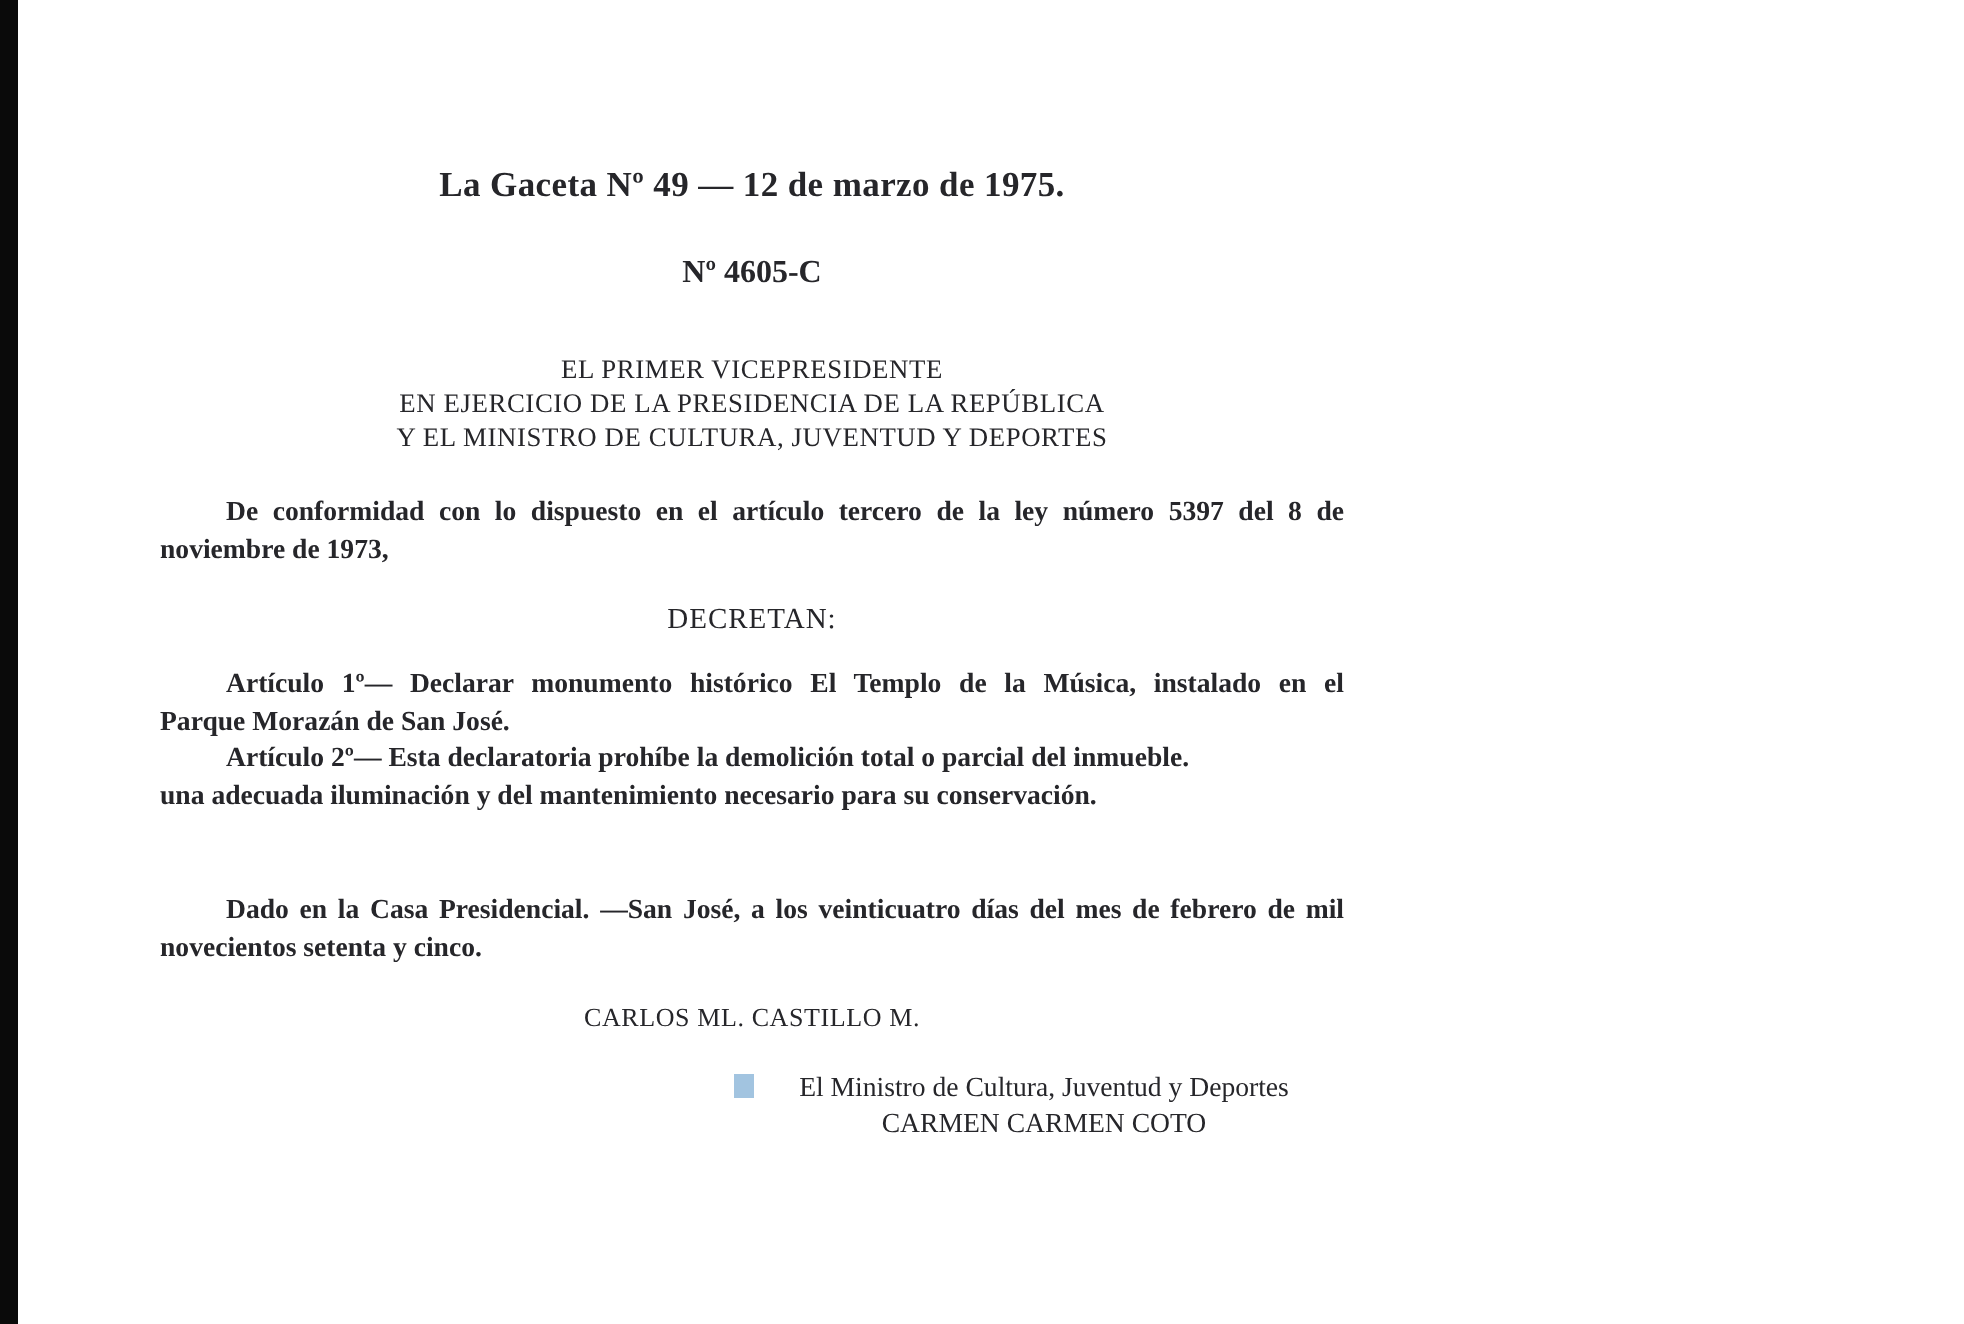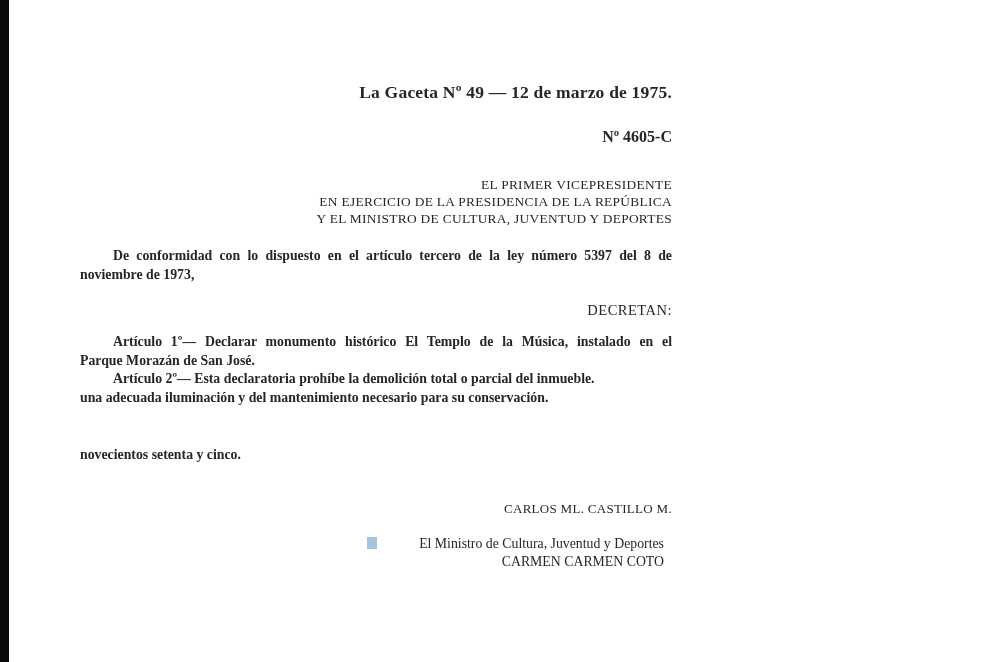--- a/index.html
+++ b/index.html
@@ -16,21 +16,21 @@
     position: absolute;
     left: 0; top: 0;
     width: 9px; height: 662px;
     background: #0a0a0a;
   }
   .col {
     position: absolute;
     left: 80px;
     width: 592px;
   }
-  .center { text-align: right; }
+  .center { text-align: center; }
   .masthead {
     top: 82px;
     font-size: 17.5px;
     font-weight: bold;
     letter-spacing: 0.2px;
   }
   .decree-number {
     top: 128px;
     font-size: 16px;
     font-weight: bold;
@@ -53,21 +53,21 @@
   .signer {
     top: 501px;
     font-size: 13px;
     letter-spacing: 0.3px;
   }
   .minister-block {
     position: absolute;
     left: 380px;
     top: 535px;
     width: 284px;
-    text-align: right;
+    text-align: center;
     font-size: 13.8px;
     line-height: 18px;
   }
   .line { display: block; }
   .just { text-align: justify; text-align-last: justify; }
   .ind { text-indent: 33px; }
   .nowrap { white-space: nowrap; }
   .hl {
     background: #a6c6e2;
     color: #1d4f7c;
@@ -106,20 +106,21 @@
   <div class="col center decretan">DECRETAN:</div>
 
   <div class="col bodyblock articles">
     <span class="line just ind">Artículo 1º— Declarar monumento histórico El Templo de la Música, instalado en el</span>
     <span class="line">Parque Morazán de San José.</span>
     <span class="line ind nowrap">Artículo 2º— Esta declaratoria prohíbe la demolición total o parcial del inmueble.</span>
     <span class="line">una adecuada iluminación y del mantenimiento necesario para su conservación.</span>
   </div>
 
   <div class="col bodyblock closing">
+    <span class="line just ind">Dado en la Casa Presidencial. —San José, a los veinticuatro días del mes de febrero de mil</span>
     <span class="line">novecientos setenta y cinco.</span>
   </div>
 
   <div class="col center signer">CARLOS ML. CASTILLO M.</div>
 
   <span class="marker-square"></span>
 
   <div class="minister-block">
     <span class="line">El Ministro de Cultura, Juventud y Deportes</span>
     <span class="line">CARMEN CARMEN COTO</span>

